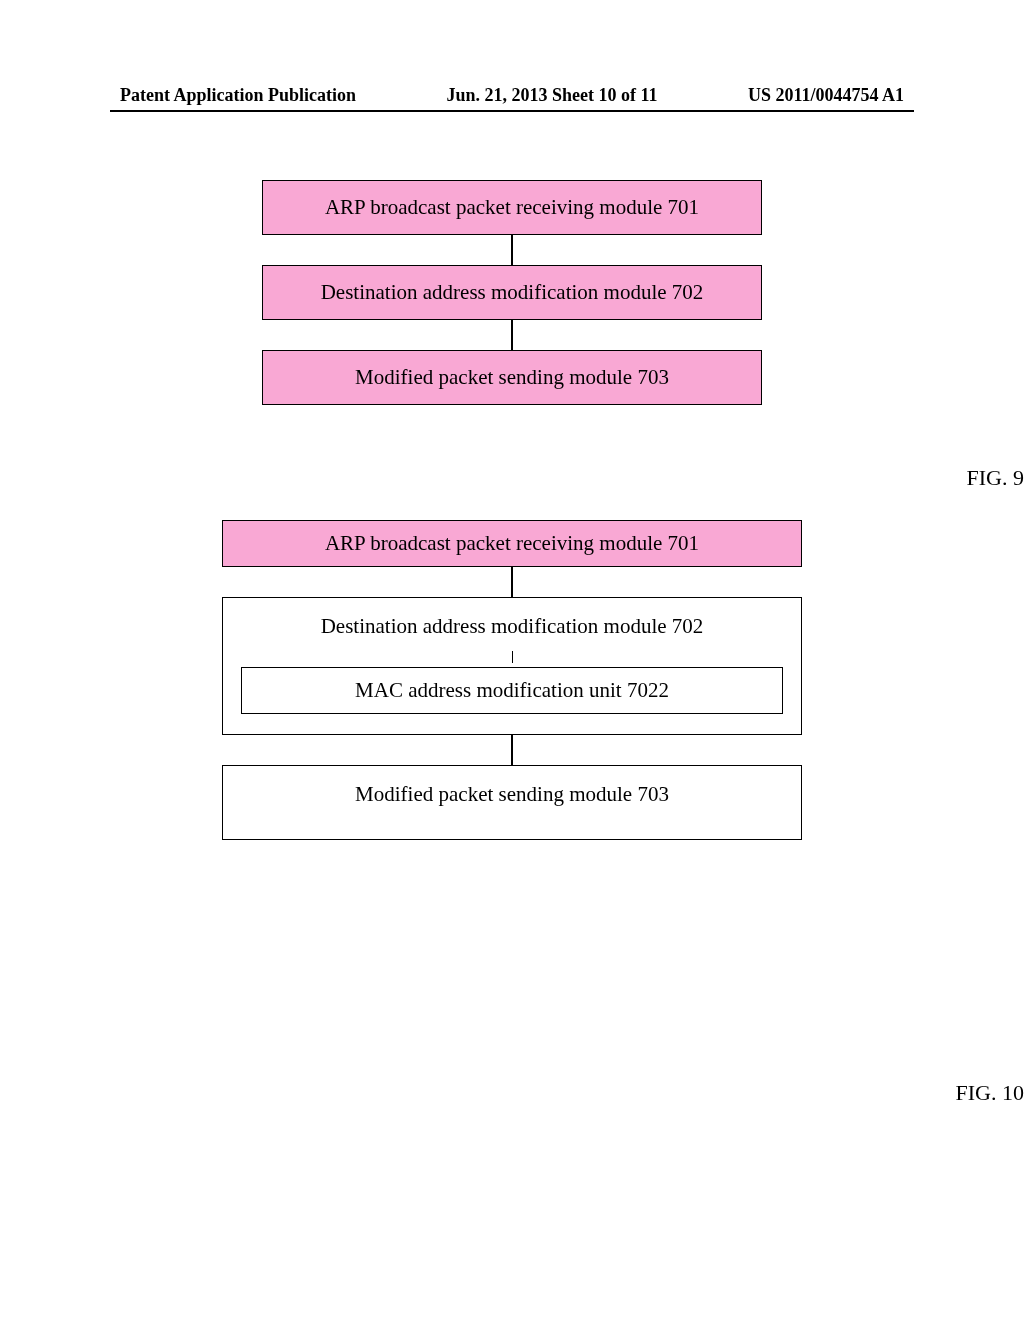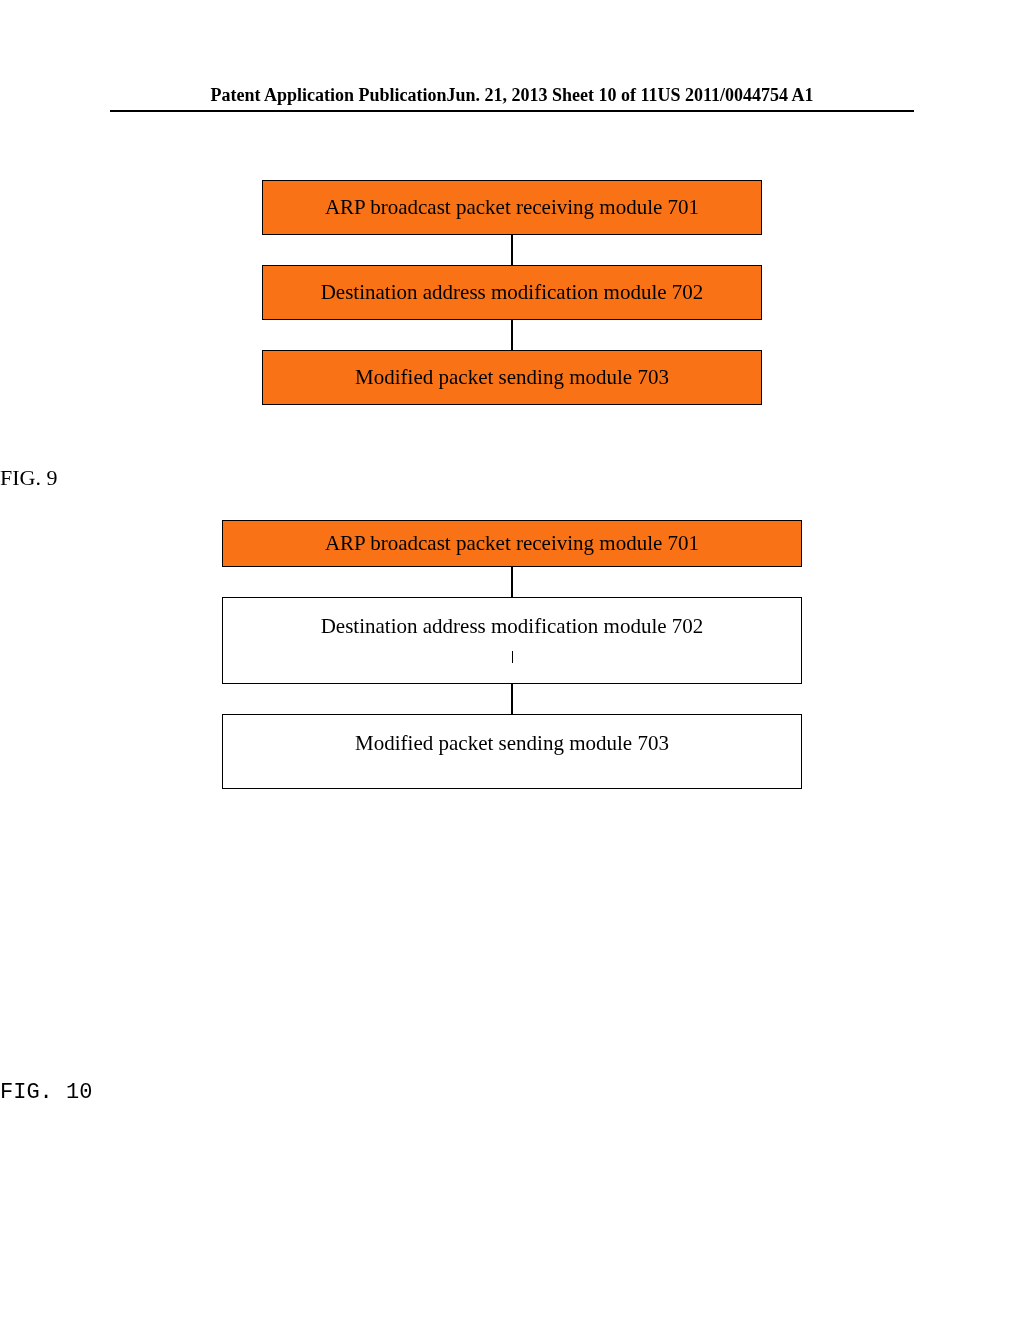--- a/index.html
+++ b/index.html
@@ -10,21 +10,21 @@
       font-family: "Times New Roman", serif;
       position: relative;
     }
     .header {
       position: absolute;
       top: 85px;
       left: 0;
       width: 100%;
       padding: 0 120px;
       display: flex;
-      justify-content: center;
+      justify-content: space-between;
       font-size: 18px;
       font-weight: bold;
     }
     .header-left { }
     .header-center { }
     .header-right { }
     .header-line {
       position: absolute;
       top: 110px;
       left: 110px;
@@ -34,21 +34,21 @@
     }
     .diagram {
       position: absolute;
       left: 50%;
       transform: translateX(-50%);
     }
     .fig9 { top: 180px; width: 500px; }
     .fig10 { top: 520px; width: 580px; }
     .box {
       border: 1.5px solid #000;
-      background: #f97316;
+      background: #f9a8d4;
       text-align: center;
       padding: 10px 14px;
       font-size: 21px;
       display: flex;
       align-items: center;
       justify-content: center;
     }
     .tall { padding: 14px 14px; }
     .connector {
       width: 1.5px;
@@ -65,22 +65,22 @@
       font-size: 21px;
       margin-bottom: 12px;
       margin-top: 4px;
     }
     .inner {
       border: 1px solid #000;
       padding: 10px 10px;
       font-size: 21px;
       margin-top: 4px;
     }
-    .fig9-label { position: absolute; top: 465px; left: 0; width: 100%; text-align: left; font-size: 22px; }
-    .fig10-label { position: absolute; top: 1080px; left: 0; width: 100%; text-align: left; font-size: 22px; font-family: Liberation Mono, monospace; }
+    .fig9-label { position: absolute; top: 465px; left: 0; width: 100%; text-align: right; font-size: 22px; }
+    .fig10-label { position: absolute; top: 1080px; left: 0; width: 100%; text-align: right; font-size: 22px; }
     .inner-connector {
       width: 1px;
       height: 12px;
       background: #000;
       margin: 0 auto;
     }
   </style>
 </head>
 <body>
 
@@ -107,19 +107,22 @@
 <div class="fig9-label">FIG. 9</div>
 
 <div class="diagram fig10">
   <div class="box">
     <span>ARP broadcast packet receiving module 701</span>
   </div>
   <div class="connector h30"></div>
   <div class="outer">
     <div class="outer-title">Destination address modification module 702</div>
     <div class="inner-connector"></div>
+    <div class="inner">
+      <span>MAC address modification unit 7022</span>
+    </div>
   </div>
   <div class="connector h30"></div>
   <div class="outer">
     <div class="outer-title">Modified packet sending module 703</div>
   </div>
 </div>
 <div class="fig10-label">FIG. 10</div>
 
 </body></html>

